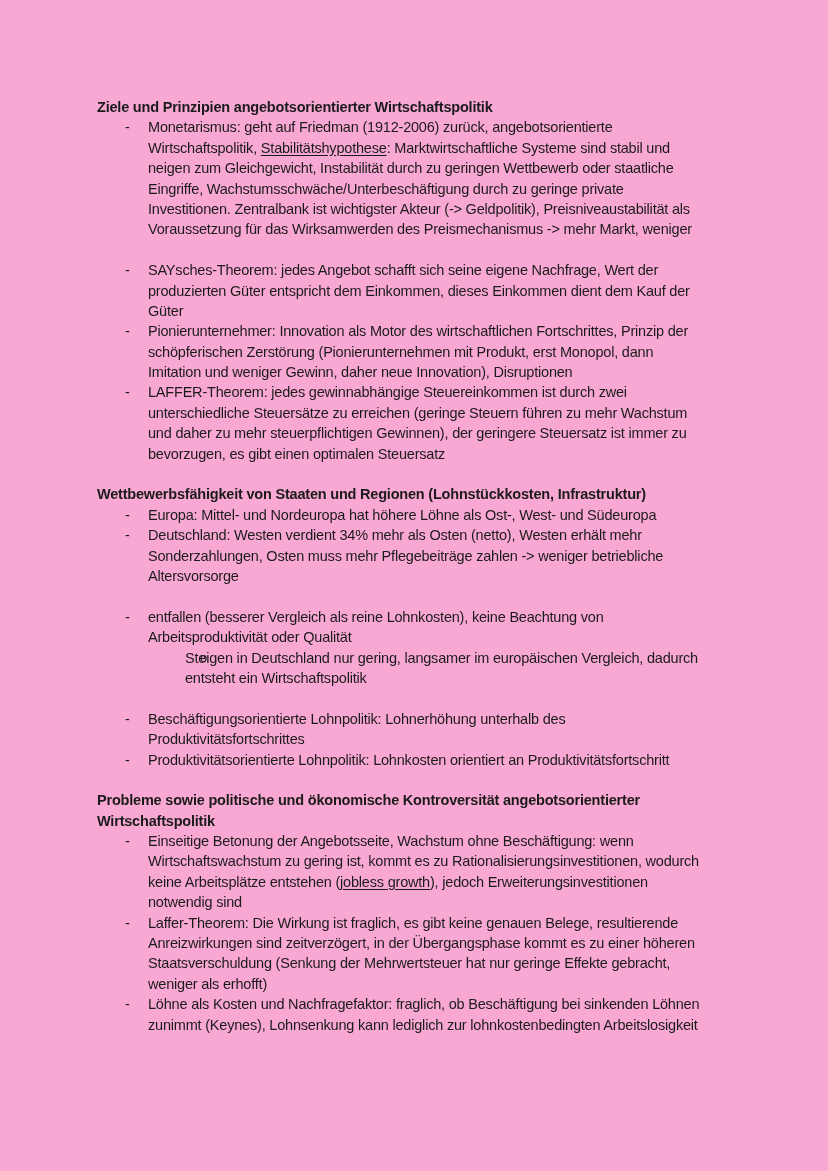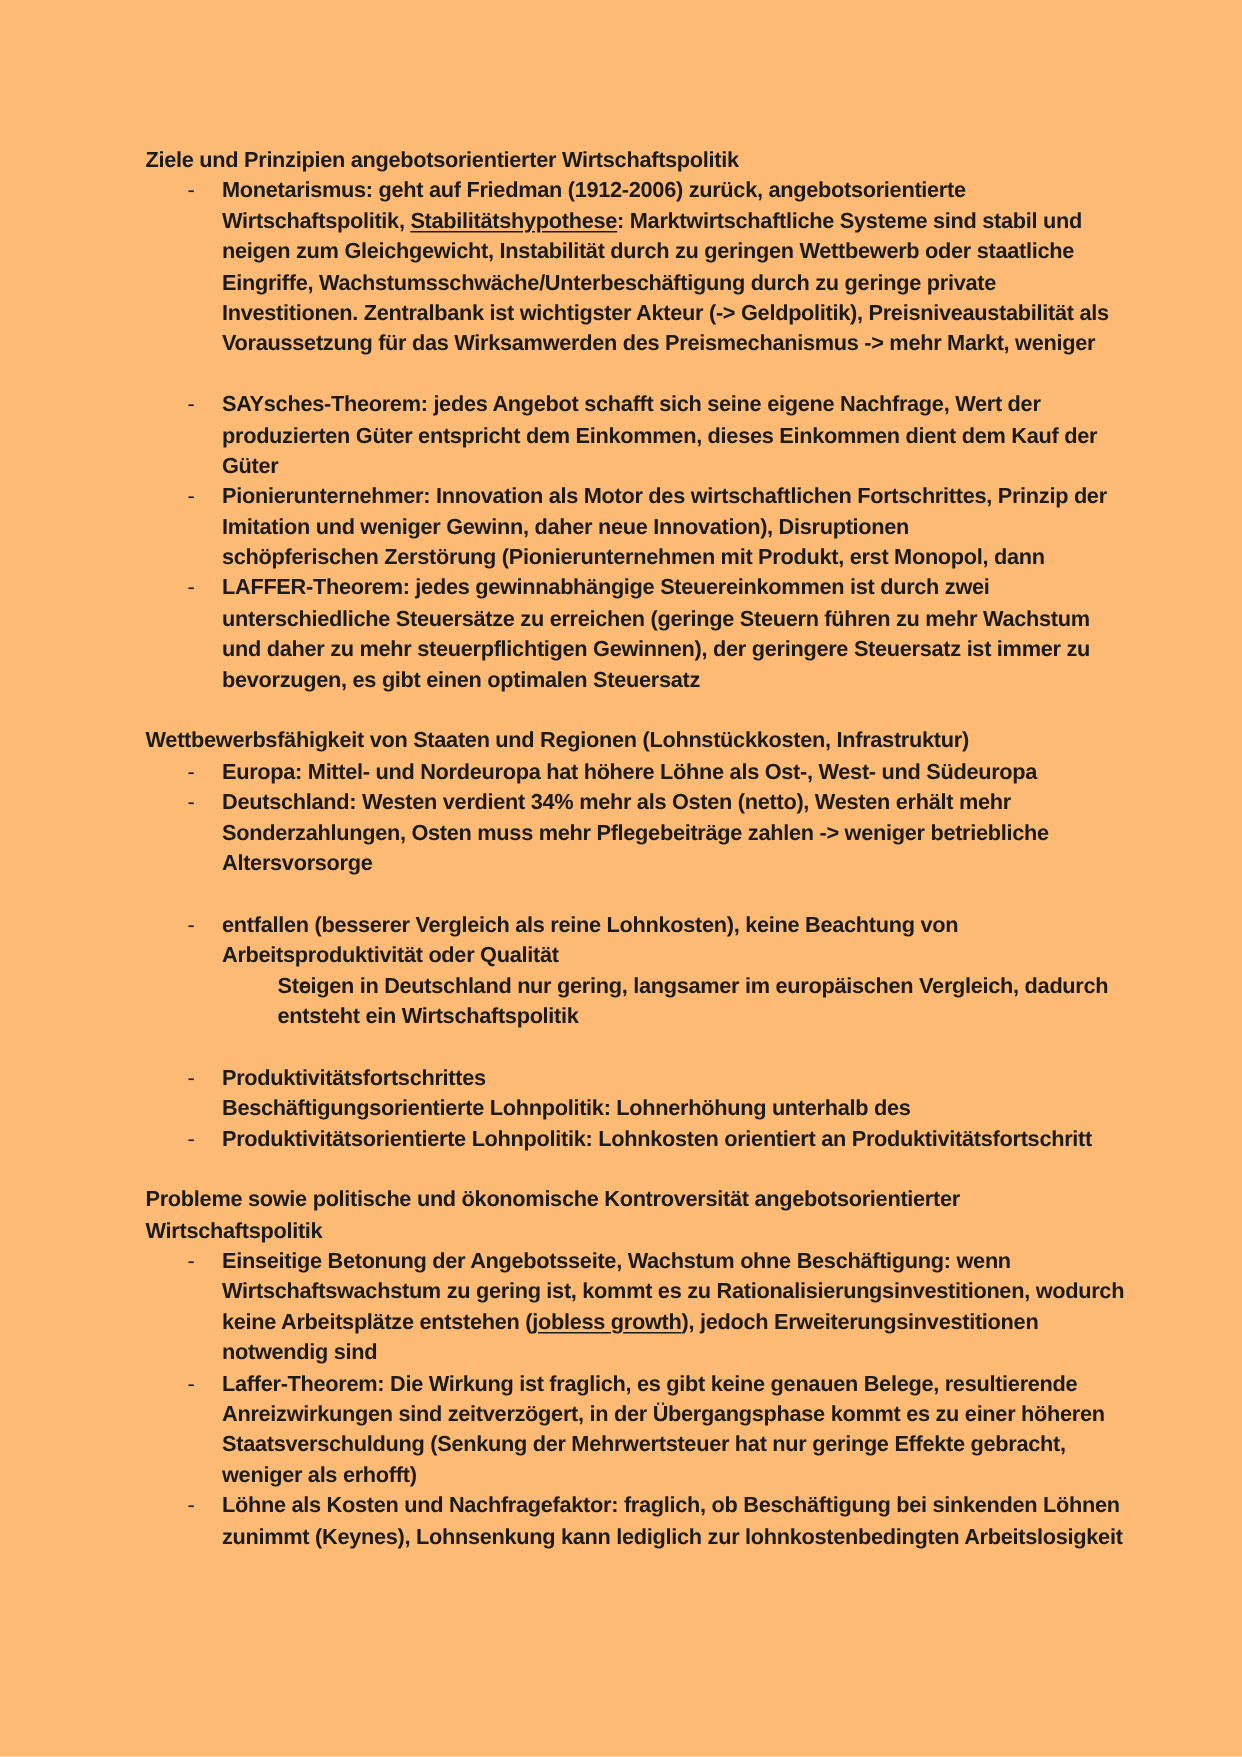--- a/index.html
+++ b/index.html
@@ -1,35 +1,35 @@
 <!DOCTYPE html>
 <html><head>
 <meta charset="utf-8">
 <style>
   html, body { margin: 0; padding: 0; background: #ffffff; }
   .page {
     position: relative;
     width: 828px;
     height: 1171px;
-    background: #fdba74;
+    background: #f9a8d4;
     overflow: hidden;
   }
   .content {
     position: absolute;
     left: 97px;
     top: 97px;
     width: 660px;
     font-family: "Liberation Sans", sans-serif;
     font-size: 14.5px;
     line-height: 20.4px;
     letter-spacing: -0.2px;
     color: #1b1b1b;
   }
   .heading .tline { font-weight: 700; white-space: nowrap; }
-  .tline { white-space: nowrap; height: 20.4px; font-weight: bold; }
+  .tline { white-space: nowrap; height: 20.4px; }
   .item { position: relative; }
   .item .marker {
     position: absolute;
     top: 0;
     width: 20px;
     text-align: left;
   }
   .item.lvl1 .marker { left: 28px; }
   .item.lvl1 .lines  { margin-left: 51px; }
   .item.lvl2 .marker { left: 103px; font-size: 13px; }
@@ -63,22 +63,22 @@
           <div class="lines">
             <div class="tline">SAYsches-Theorem: jedes Angebot schafft sich seine eigene Nachfrage, Wert der</div>
             <div class="tline">produzierten Güter entspricht dem Einkommen, dieses Einkommen dient dem Kauf der</div>
             <div class="tline">Güter</div>
           </div>
         </div>
         <div class="item lvl1">
           <span class="marker">-</span>
           <div class="lines">
             <div class="tline">Pionierunternehmer: Innovation als Motor des wirtschaftlichen Fortschrittes, Prinzip der</div>
+            <div class="tline">schöpferischen Zerstörung (Pionierunternehmen mit Produkt, erst Monopol, dann</div>
             <div class="tline">Imitation und weniger Gewinn, daher neue Innovation), Disruptionen</div>
-            <div class="tline">schöpferischen Zerstörung (Pionierunternehmen mit Produkt, erst Monopol, dann</div>
           </div>
         </div>
         <div class="item lvl1">
           <span class="marker">-</span>
           <div class="lines">
             <div class="tline">LAFFER-Theorem: jedes gewinnabhängige Steuereinkommen ist durch zwei</div>
             <div class="tline">unterschiedliche Steuersätze zu erreichen (geringe Steuern führen zu mehr Wachstum</div>
             <div class="tline">und daher zu mehr steuerpflichtigen Gewinnen), der geringere Steuersatz ist immer zu</div>
             <div class="tline">bevorzugen, es gibt einen optimalen Steuersatz</div>
           </div>
@@ -115,22 +115,22 @@
           <span class="marker">o</span>
           <div class="lines">
             <div class="tline">Steigen in Deutschland nur gering, langsamer im europäischen Vergleich, dadurch</div>
             <div class="tline">entsteht ein Wirtschaftspolitik</div>
           </div>
         </div>
         <div class="gap"></div>
         <div class="item lvl1">
           <span class="marker">-</span>
           <div class="lines">
+            <div class="tline">Beschäftigungsorientierte Lohnpolitik: Lohnerhöhung unterhalb des</div>
             <div class="tline">Produktivitätsfortschrittes</div>
-            <div class="tline">Beschäftigungsorientierte Lohnpolitik: Lohnerhöhung unterhalb des</div>
           </div>
         </div>
         <div class="item lvl1">
           <span class="marker">-</span>
           <div class="lines">
             <div class="tline">Produktivitätsorientierte Lohnpolitik: Lohnkosten orientiert an Produktivitätsfortschritt</div>
           </div>
         </div>
       </div>
       <div class="gap"></div>

